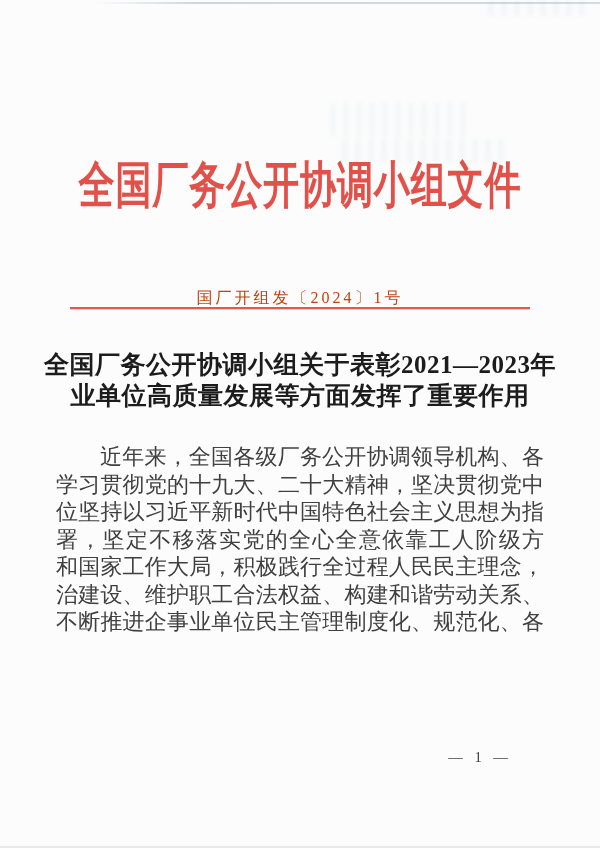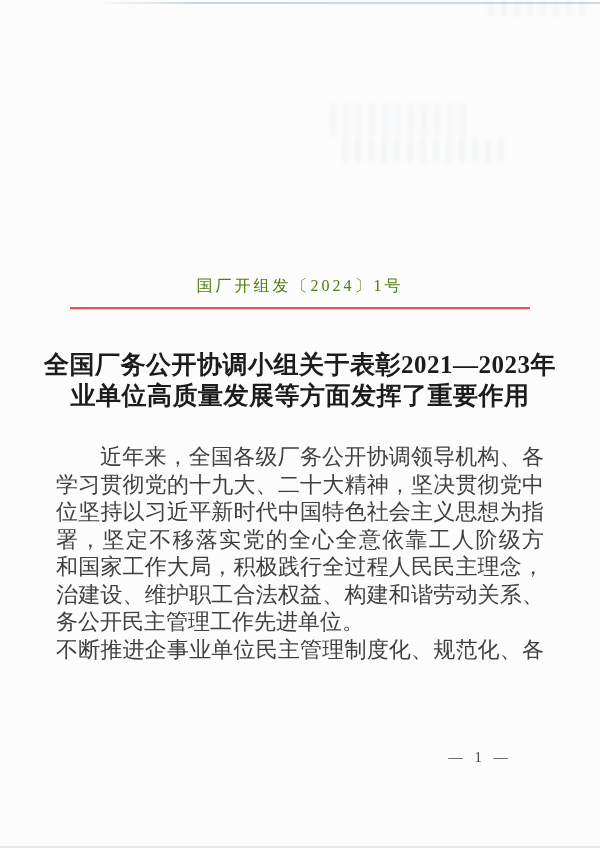--- a/index.html
+++ b/index.html
@@ -51,25 +51,25 @@
     display: inline-block;
     font-size: 44px;
     font-weight: bold;
     color: #e2504a;
     letter-spacing: 1px;
     transform: scale(0.82, 1.14);
     transform-origin: 50% 50%;
   }
   .doc-number {
     position: absolute;
-    top: 276px; left: 0; width: 600px;
+    top: 288px; left: 0; width: 600px;
     text-align: center;
     font-size: 16px;
     letter-spacing: 3px;
-    color: #4d7c0f;
+    color: #c2410c;
   }
   .red-rule {
     position: absolute;
     top: 307px; left: 70px; width: 460px; height: 2px;
     background: #dd5a52;
     box-shadow: 0 1px 0 rgba(221,90,82,.35);
   }
 
   
   .doc-title {
@@ -119,38 +119,40 @@
 </head>
 <body>
 
 <div class="page">
 
   <div class="top-edge"></div>
   <div class="bleed bleed1"></div>
   <div class="bleed bleed2"></div>
   <div class="bleed bleed3"></div>
 
+  <h1 class="org-title">
+    <span>全国厂务公开协调小组文件</span>
+  </h1>
 
   <div class="doc-number">国厂开组发〔2024〕1号</div>
 
   <div class="red-rule"></div>
 
   <h2 class="doc-title">
     <span class="t-line">全国厂务公开协调小组关于表彰2021—2023年</span>
     <span class="t-line">业单位高质量发展等方面发挥了重要作用</span>
   </h2>
 
   <div class="body-text">
     <div class="bl first">近年来，全国各级厂务公开协调领导机构、各企事业单</div>
     <div class="bl">学习贯彻党的十九大、二十大精神，坚决贯彻党中央决策部</div>
     <div class="bl">位坚持以习近平新时代中国特色社会主义思想为指导，深入</div>
     <div class="bl">署，坚定不移落实党的全心全意依靠工人阶级方针，围绕党</div>
     <div class="bl">和国家工作大局，积极践行全过程人民民主理念，厂务公开</div>
     <div class="bl">治建设、维护职工合法权益、构建和谐劳动关系、促进企事</div>
-    <div class="bl last">务公开民主管理工作先进单位。</div>
     <div class="bl">不断推进企事业单位民主管理制度化、规范化、各企事业单，</div>
   </div>
 
   <div class="page-number">— 1 —</div>
 
   <div class="bottom-edge"></div>
 
 </div>
 
 </body></html>

